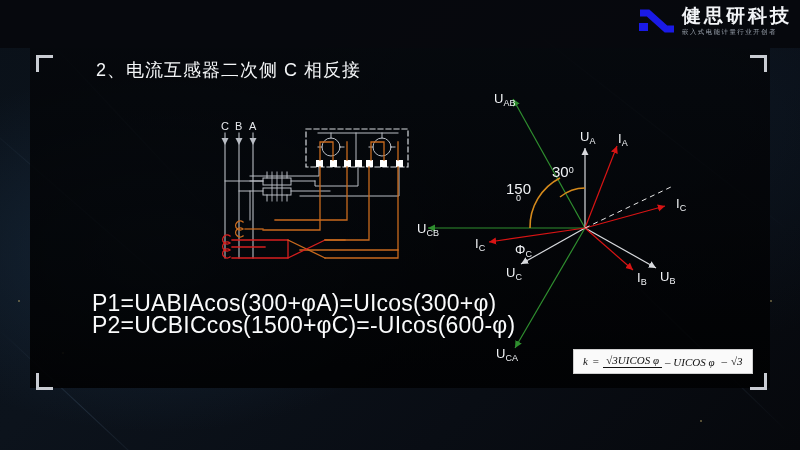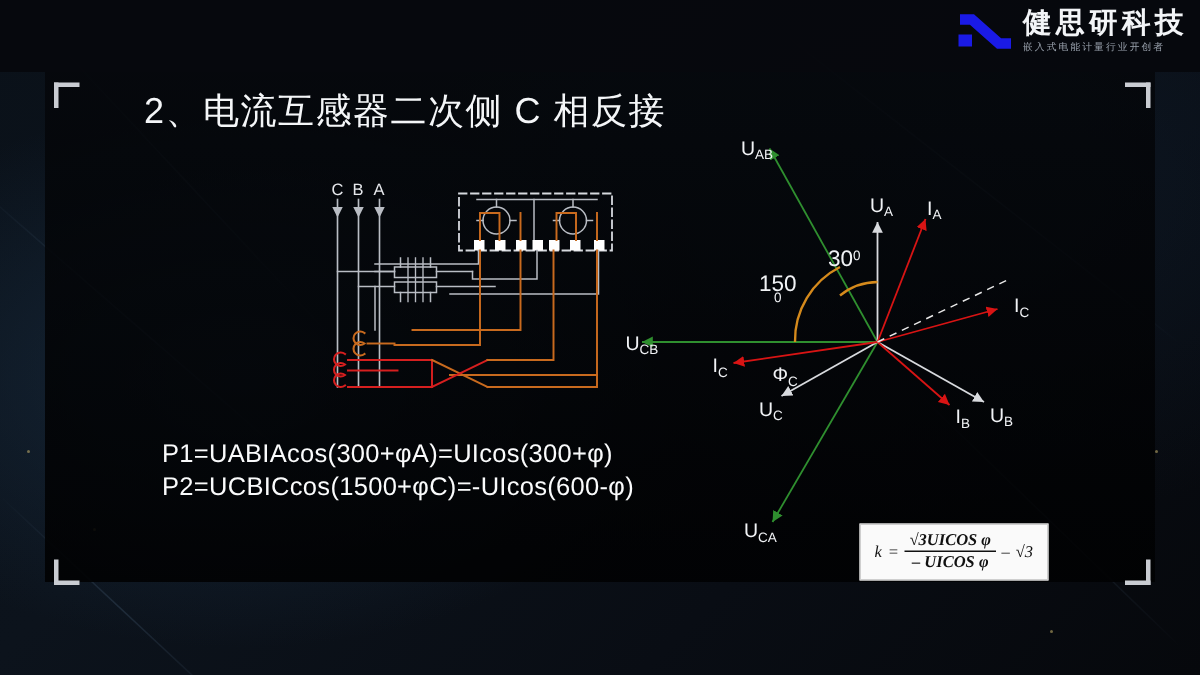--- a/index.html
+++ b/index.html
@@ -23,27 +23,27 @@
   .c-bl{border-left-width:3px;border-bottom-width:3px;}
   .c-br{border-right-width:3px;border-bottom-width:3px;}
   
   #topbar{position:absolute;left:0;top:0;width:800px;height:48px;background:rgba(6,8,12,.92);}
   #logo{position:absolute;right:8px;top:4px;display:flex;align-items:center;gap:4px;}
   #logomark{width:42px;height:34px;position:relative;}
   #logotext{display:flex;flex-direction:column;align-items:flex-start;line-height:1;}
   #logo-name{color:#f2f4f7;font-size:19px;font-weight:bold;letter-spacing:3px;}
   #logo-sub{color:#9aa2ad;font-size:6.5px;letter-spacing:1.4px;margin-top:4px;}
   
-  #title{position:absolute;left:96px;top:58px;color:#f4f6f8;font-size:24px;letter-spacing:1px;}
-  
-  #formulas{position:absolute;left:92px;top:292px;color:#fafbfc;font-size:17px;line-height:22px;letter-spacing:.2px;margin-left:16px;}
+  #title{position:absolute;left:96px;top:58px;color:#f4f6f8;font-size:18px;letter-spacing:1px;}
+  
+  #formulas{position:absolute;left:92px;top:292px;color:#fafbfc;font-size:23px;line-height:22px;letter-spacing:.2px;}
   #kbox{position:absolute;left:573px;top:349px;background:#fafafa;border:1px solid #cfcfcf;
         padding:4px 9px 5px 9px;color:#111;font-family:"Liberation Serif",serif;}
   .kline{display:flex;align-items:center;gap:4px;font-size:11px;font-style:italic;}
-  .frac{display:inline-flex;flex-direction:column;align-items:center;font-weight:bold;}
+  .frac{display:inline-flex;flex-direction:row;align-items:center;}
   .frac .num{border-bottom:1px solid #111;padding:0 3px 1px 3px;}
   .frac .den{padding:1px 3px 0 3px;}
   .rad{display:inline-block;}
   
   svg{position:absolute;left:0;top:0;overflow:visible;}
   text{font-family:"Liberation Sans",sans-serif;}
 </style>
 </head>
 <body>
 

